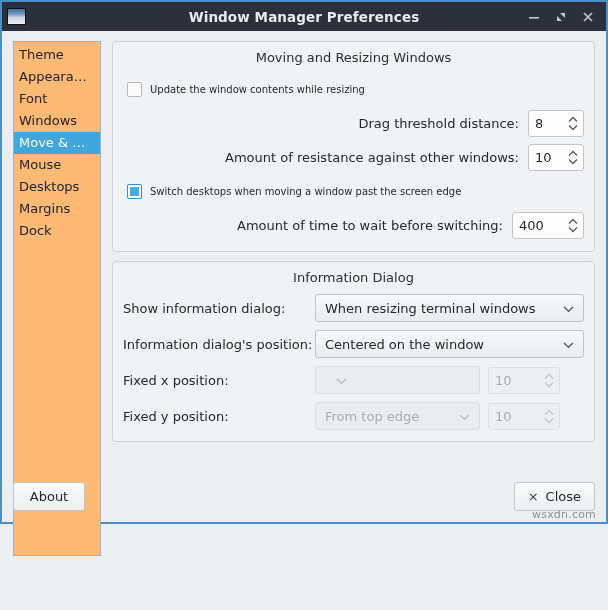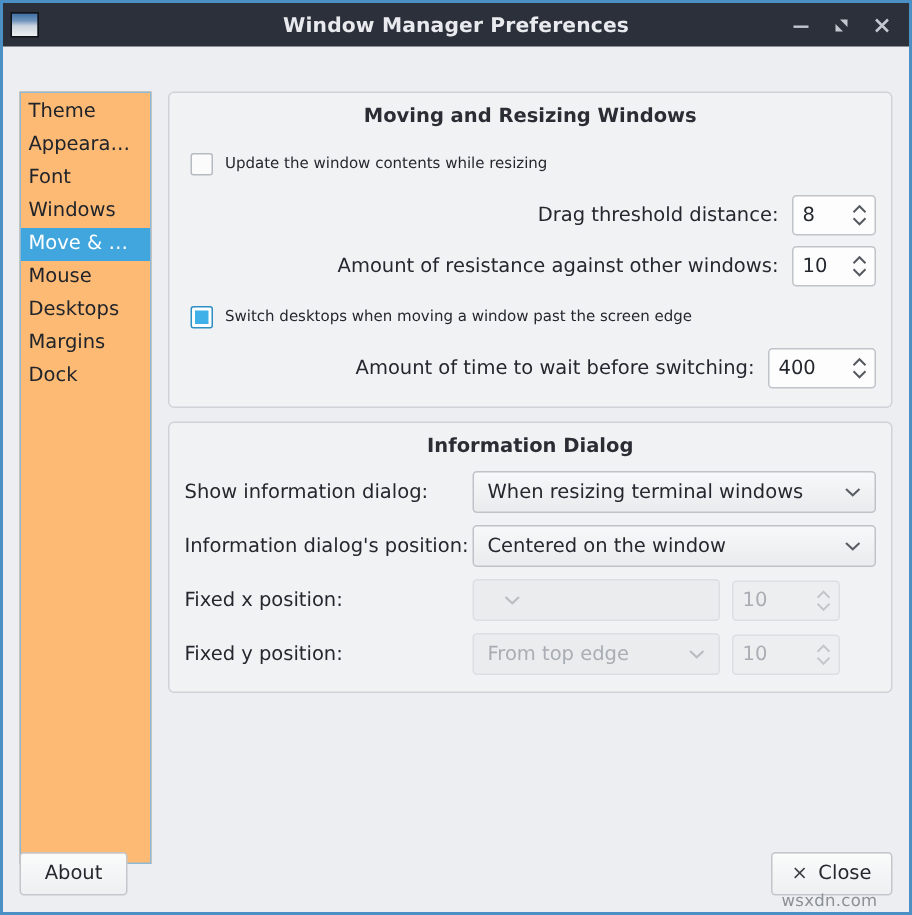--- a/index.html
+++ b/index.html
@@ -4,27 +4,26 @@
 <style>
   html, body {
     margin: 0; padding: 0;
     width: 608px; height: 610px;
     overflow: hidden;
     background: #eceff1;
     font-family: "DejaVu Sans", sans-serif;
   }
   #window {
     position: relative;
-    width: 608px; height: 610px;
+    width: 608px; height: 524px;
     box-sizing: border-box;
     border: 2px solid #4a90c4;
     background: #eceef1;
     display: flex;
     flex-direction: column;
-    gap: 20px;
   }
   
   #titlebar {
     height: 29px;
     flex: 0 0 29px;
     background: #2b303b;
     display: flex;
     align-items: center;
     padding: 0 6px 0 5px;
     box-sizing: border-box;
@@ -107,21 +106,20 @@
     border-radius: 4px;
     background: #f1f2f4;
     box-sizing: border-box;
     padding: 8px 10px 11px 10px;
   }
   .frame-title {
     text-align: center;
     font-size: 13px;
     color: #2a2e34;
     margin-bottom: 9px;
-    font-weight: bold;
   }
   .row {
     display: flex;
     align-items: center;
     min-height: 30px;
     margin-bottom: 4px;
   }
   .row:last-child { margin-bottom: 0; }
   .row.labelled { justify-content: flex-end; }
   .row-label {
@@ -249,21 +247,21 @@
     align-items: center;
     justify-content: center;
     gap: 7px;
     padding: 0 13px;
     cursor: default;
   }
   #close-btn { margin-left: auto; }
   .xglyph { font-size: 13px; color: #3a3f45; line-height: 1; }
   #watermark {
     position: absolute;
-    right: 21px;
+    right: 10px;
     bottom: 1px;
     font-size: 11px;
     color: #8b9097;
     letter-spacing: .2px;
   }
 </style>
 </head>
 <body>
 
 <div id="window">

